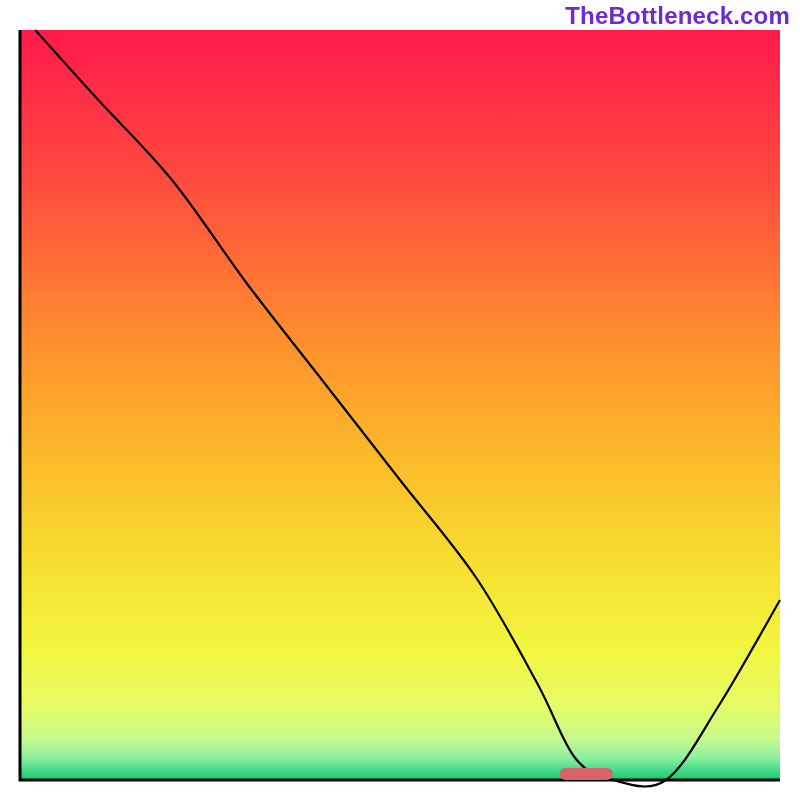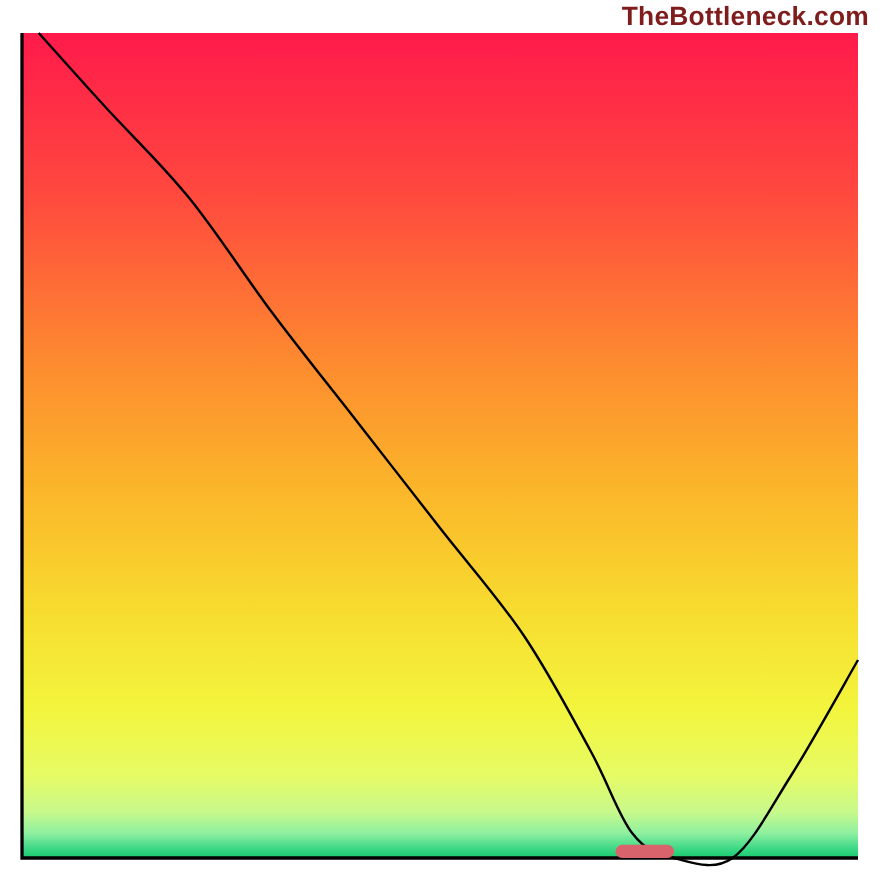--- a/index.html
+++ b/index.html
@@ -14,21 +14,21 @@
     position: relative;
     width: 800px;
     height: 800px;
   }
   .watermark {
     position: absolute;
     top: 2px;
     right: 10px;
     font-size: 24px;
     font-weight: 600;
-    color: #7f1d1d;
+    color: #6d28d9;
     letter-spacing: 0.2px;
   }
   svg {
     position: absolute;
     left: 0;
     top: 0;
   }
 </style>
 </head>
 <body>

